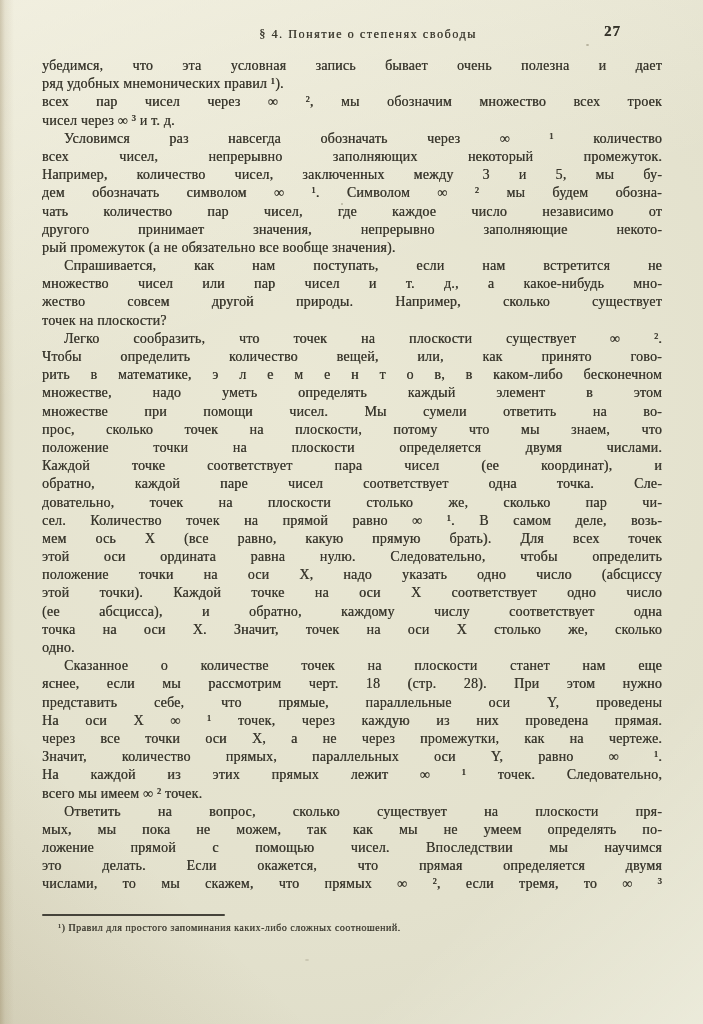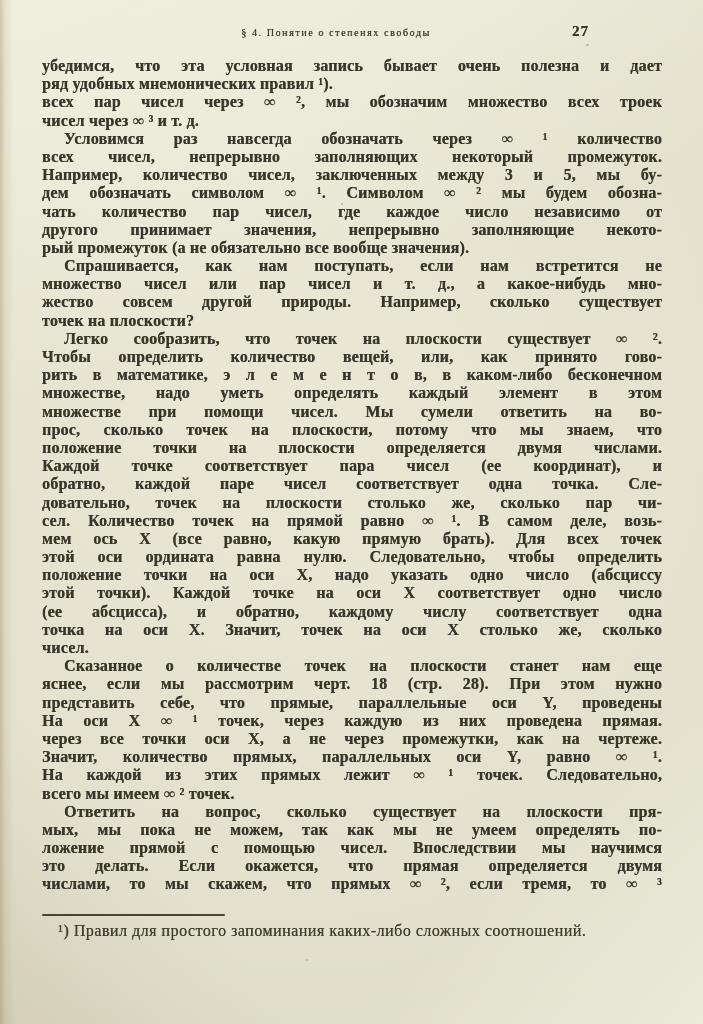--- a/index.html
+++ b/index.html
@@ -13,45 +13,45 @@
     background-color:#e4e2ce;
     background-image:
       linear-gradient(90deg, rgba(125,103,60,0.30) 0px, rgba(125,103,60,0.10) 5px, rgba(125,103,60,0) 14px),
       linear-gradient(45deg, rgba(140,118,78,0.14) 0%, rgba(140,118,78,0) 18%),
       linear-gradient(315deg, rgba(255,255,244,0.42) 0%, rgba(255,255,244,0) 20%),
       linear-gradient(160deg, rgba(252,250,238,0.55) 0%, rgba(252,250,238,0) 32%),
       radial-gradient(ellipse 130% 95% at 42% 38%, #eae8d5 0%, #e3e1cd 55%, #d8d7c2 100%);
   }
   .ink{ text-shadow:0.35px 0 0.25px rgba(52,50,40,0.75); }
   .header-title{
-    position:absolute;top:27px;left:26px;width:620px;
-    text-align:center;font-size:10px;letter-spacing:1.6px;
+    position:absolute;top:27px;left:58px;width:620px;
+    text-align:center;font-size:12px;letter-spacing:1.6px;
     color:#3a382d;
   }
   .page-number{
-    position:absolute;top:23px;left:572px;
+    position:absolute;top:23px;left:604px;
     font-size:15px;font-weight:bold;letter-spacing:1px;color:#35332a;
   }
   .body-text{
     position:absolute;top:57px;left:42px;width:620px;
-    font-size:16px;line-height:18.2px;letter-spacing:0.2px;font-weight:bold;
+    font-size:14px;line-height:18.2px;letter-spacing:0.2px;
   }
   .line{
     height:18.2px;overflow:hidden;white-space:nowrap0;
     text-align:justify;text-align-last:justify;
   }
   .line.last{text-align-last:left;}
   .line.indent{text-indent:22px;}
   .footnote-rule{
     position:absolute;top:914px;left:42px;width:183px;height:2px;
     background:#45433a;border-radius:1px;
   }
   .footnote{
     position:absolute;top:922px;left:42px;width:620px;
-    font-size:16px;letter-spacing:0.5px;color:#403e33;
+    font-size:10px;letter-spacing:0.5px;color:#403e33;
   }
   .footnote .fn-line{text-indent:16px;}
   .speck{position:absolute;border-radius:50%;background:rgba(90,80,55,0.35);}
 </style>
 </head>
 <body>
 
 <div class="page">
 
   <div class="header-title ink">§ 4. Понятие о степенях свободы</div>
@@ -97,21 +97,21 @@
       <div class="line">Каждой точке соответствует пара чисел (ее координат), и</div>
       <div class="line">обратно, каждой паре чисел соответствует одна точка. Сле-</div>
       <div class="line">довательно, точек на плоскости столько же, сколько пар чи-</div>
       <div class="line">сел. Количество точек на прямой равно ∞ ¹. В самом деле, возь-</div>
       <div class="line">мем ось X (все равно, какую прямую брать). Для всех точек</div>
       <div class="line">этой оси ордината равна нулю. Следовательно, чтобы определить</div>
       <div class="line">положение точки на оси X, надо указать одно число (абсциссу</div>
       <div class="line">этой точки). Каждой точке на оси X соответствует одно число</div>
       <div class="line">(ее абсцисса), и обратно, каждому числу соответствует одна</div>
       <div class="line">точка на оси X. Значит, точек на оси X столько же, сколько</div>
-      <div class="line last">чисел.</div>
+      <div class="line last">одно.</div>
     </div>
 
     <div>
       <div class="line indent">Сказанное о количестве точек на плоскости станет нам еще</div>
       <div class="line">яснее, если мы рассмотрим черт. 18 (стр. 28). При этом нужно</div>
       <div class="line">представить себе, что прямые, параллельные оси Y, проведены</div>
       <div class="line">На оси X ∞ ¹ точек, через каждую из них проведена прямая.</div>
       <div class="line">через все точки оси X, а не через промежутки, как на чертеже.</div>
       <div class="line">Значит, количество прямых, параллельных оси Y, равно ∞ ¹.</div>
       <div class="line">На каждой из этих прямых лежит ∞ ¹ точек. Следовательно,</div>

